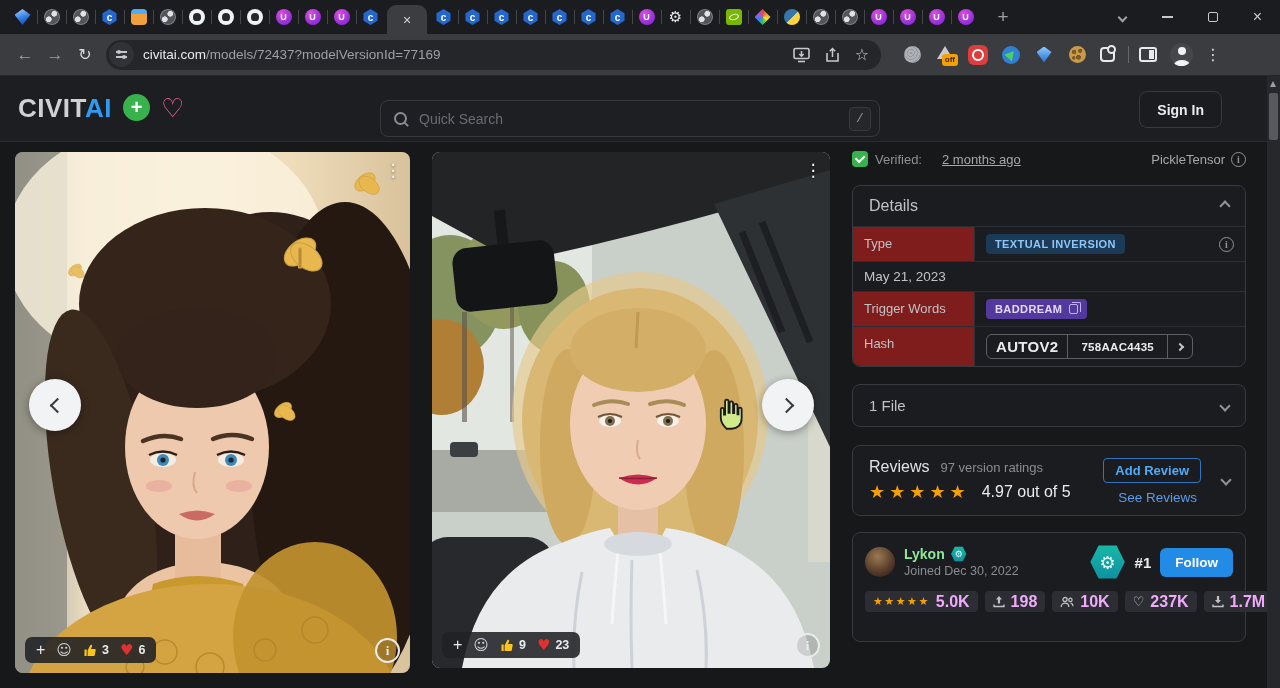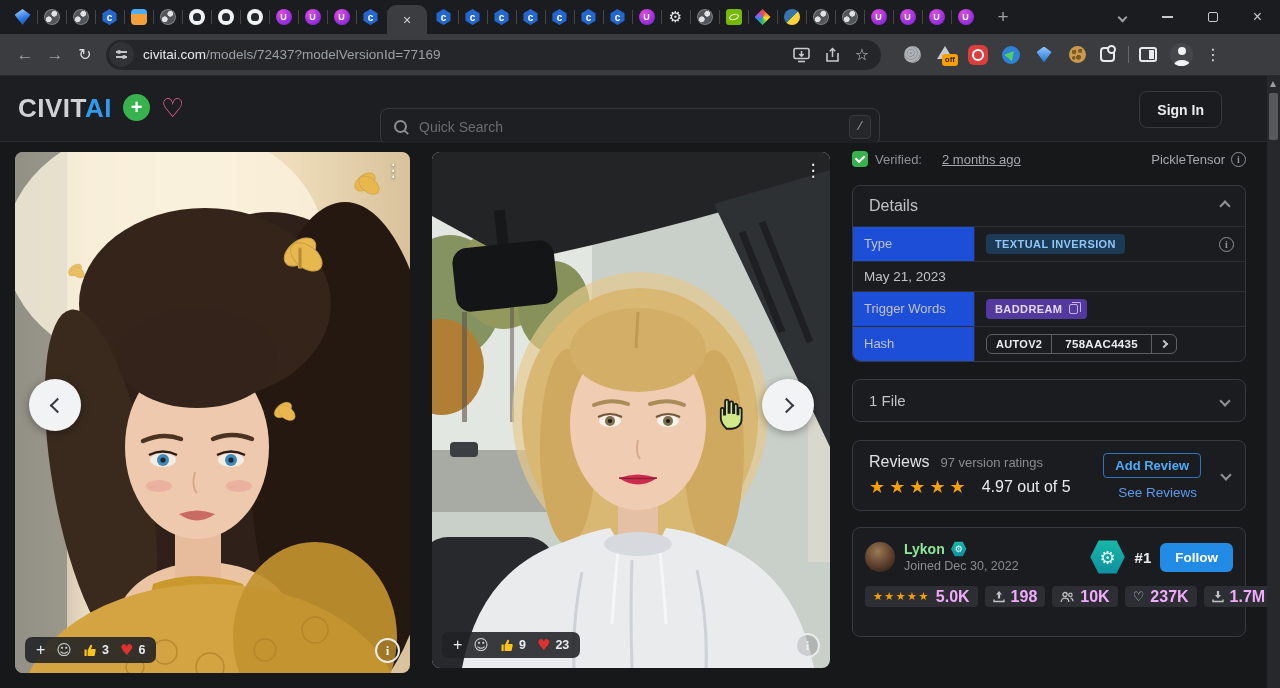--- a/index.html
+++ b/index.html
@@ -79,21 +79,21 @@
   .kebab { margin-left:12px; color:#d5d7da; font-size:16px; font-family:"DejaVu Sans",sans-serif; }
 
   
   .site-header { position:absolute; top:76px; left:0; right:13px; height:66px; background:#1d1e22; border-bottom:1px solid #2a2c30; }
   .logo-group { position:absolute; left:18px; top:18px; display:flex; align-items:center; gap:11px; }
   .logo-word { font-weight:800; font-size:26px; letter-spacing:0.5px; line-height:1; font-family:"Liberation Sans",sans-serif; }
   .logo-primary { color:#cfd1d4; }
   .logo-accent { color:#2f9bf0; }
   .plus-btn { width:27px; height:27px; border-radius:50%; background:#37b24d; color:#fff; display:flex; align-items:center; justify-content:center; font-size:20px; font-weight:700; line-height:1; padding-bottom:2px; }
   .heart-btn { color:#f06595; font-size:26px; font-family:"DejaVu Sans",sans-serif; line-height:1; }
-  .search-box { position:absolute; left:380px; top:32px; width:500px; height:37px; background:#1e1f23; border:1px solid #37393f; border-radius:8px; display:flex; align-items:center; padding:0 8px 0 12px; }
+  .search-box { position:absolute; left:380px; top:24px; width:500px; height:37px; background:#1e1f23; border:1px solid #37393f; border-radius:8px; display:flex; align-items:center; padding:0 8px 0 12px; }
   .mag { width:16px; height:16px; position:relative; flex:none; }
   .mag::before { content:""; position:absolute; top:1px; left:1px; width:9px; height:9px; border:2px solid #8a8d93; border-radius:50%; }
   .mag::after { content:""; position:absolute; width:6px; height:2px; background:#8a8d93; bottom:2px; right:0; transform:rotate(45deg); }
   .search-input { flex:1; background:transparent; border:none; outline:none; color:#c1c2c5; font-size:14px; margin-left:10px; font-family:inherit; }
   .search-input::placeholder { color:#696c72; }
   .slash-key { width:22px; height:24px; border:1px solid #37393f; background:#26272b; border-radius:4px; color:#909296; font-size:13px; display:flex; align-items:center; justify-content:center; font-family:"Liberation Mono",monospace; }
   .signin-btn { position:absolute; right:45px; top:15px; height:37px; padding:0 17px; background:#1b1c1f; border:1px solid #37393f; border-radius:8px; color:#e9ecef; font-size:14px; font-weight:700; display:flex; align-items:center; }
 
   
   .content { position:absolute; top:143px; left:0; right:13px; bottom:0; background:#17181a; }
@@ -127,29 +127,29 @@
   .format-wrap { margin-left:auto; display:flex; align-items:center; gap:6px; color:#a6a7ab; }
   .info-i { width:15px; height:15px; border:1.3px solid #909296; border-radius:50%; color:#909296; display:inline-flex; align-items:center; justify-content:center; flex:none; }
   .info-i::after { content:"i"; font:700 10px "Liberation Serif",serif; }
   .panel { border:1px solid #373a40; border-radius:8px; background:#1b1c1f; }
   .details-panel { margin-top:17px; }
   .panel-head { display:flex; align-items:center; justify-content:space-between; padding:11px 16px; }
   .panel-title { font-size:16px; color:#c1c2c5; }
   .detail-table { border-top:1px solid #2c2e33; border-radius:0 0 8px 8px; overflow:hidden; }
   .d-row { display:grid; grid-template-columns:122px 1fr; border-top:1px solid #2c2e33; }
   .d-row:first-child { border-top:none; }
-  .d-label { background:#1d4ed8; padding:9px 11px; font-size:13px; color:#c1c2c5; border-right:1px solid #2c2e33; }
+  .d-label { background:#7f1d1d; padding:9px 11px; font-size:13px; color:#c1c2c5; border-right:1px solid #2c2e33; }
   .d-value { background:#1b1c1f; padding:7px 11px; font-size:13.5px; color:#c1c2c5; display:flex; align-items:center; }
   .badge-type { background:#1b3a56; color:#8fc6f7; font-size:11px; font-weight:800; letter-spacing:.4px; padding:4px 9px; border-radius:4px; }
   .type-value { justify-content:space-between; }
   .badge-trigger { background:#53399e; color:#e3d9ff; font-size:11px; font-weight:800; letter-spacing:.4px; padding:4px 9px; border-radius:4px; display:inline-flex; align-items:center; gap:7px; }
   .copy-ic { width:9px; height:10px; border:1.4px solid #c4b4f2; border-radius:2px; position:relative; display:inline-block; }
   .copy-ic::before { content:""; position:absolute; top:-3.5px; left:1.5px; width:8px; height:9px; border:1.4px solid #c4b4f2; border-left:none; border-bottom:none; border-radius:0 2px 0 0; }
   .hash-pill { display:inline-flex; align-items:stretch; border:1px solid #5c5f66; border-radius:6px; overflow:hidden; }
-  .hash-seg { padding:3px 9px; font-size:11px; font-weight:800; color:#e9ecef; display:flex; align-items:center; letter-spacing:.3px; }
+  .hash-seg { padding:3px 9px; font-size:15px; font-weight:800; color:#e9ecef; display:flex; align-items:center; letter-spacing:.3px; }
   .hash-seg + .hash-seg { border-left:1px solid #5c5f66; }
   .hash-code { font-weight:700; font-size:11.5px; padding:3px 13px; }
   .hash-arrow .chev { width:6px; height:6px; border-color:#c1c2c5; border-width:2px; }
   .file-panel { margin-top:17px; padding:12px 16px; display:flex; align-items:center; justify-content:space-between; }
   .file-title { font-size:15px; color:#c1c2c5; }
   .reviews-panel { margin-top:18px; padding:12px 16px 14px; position:relative; }
   .reviews-title-row { display:flex; align-items:baseline; gap:11px; }
   .reviews-title { font-size:16px; color:#dee2e6; }
   .reviews-count { font-size:13px; color:#8a8c91; }
   .stars-row { display:flex; align-items:center; gap:12px; margin-top:7px; }

